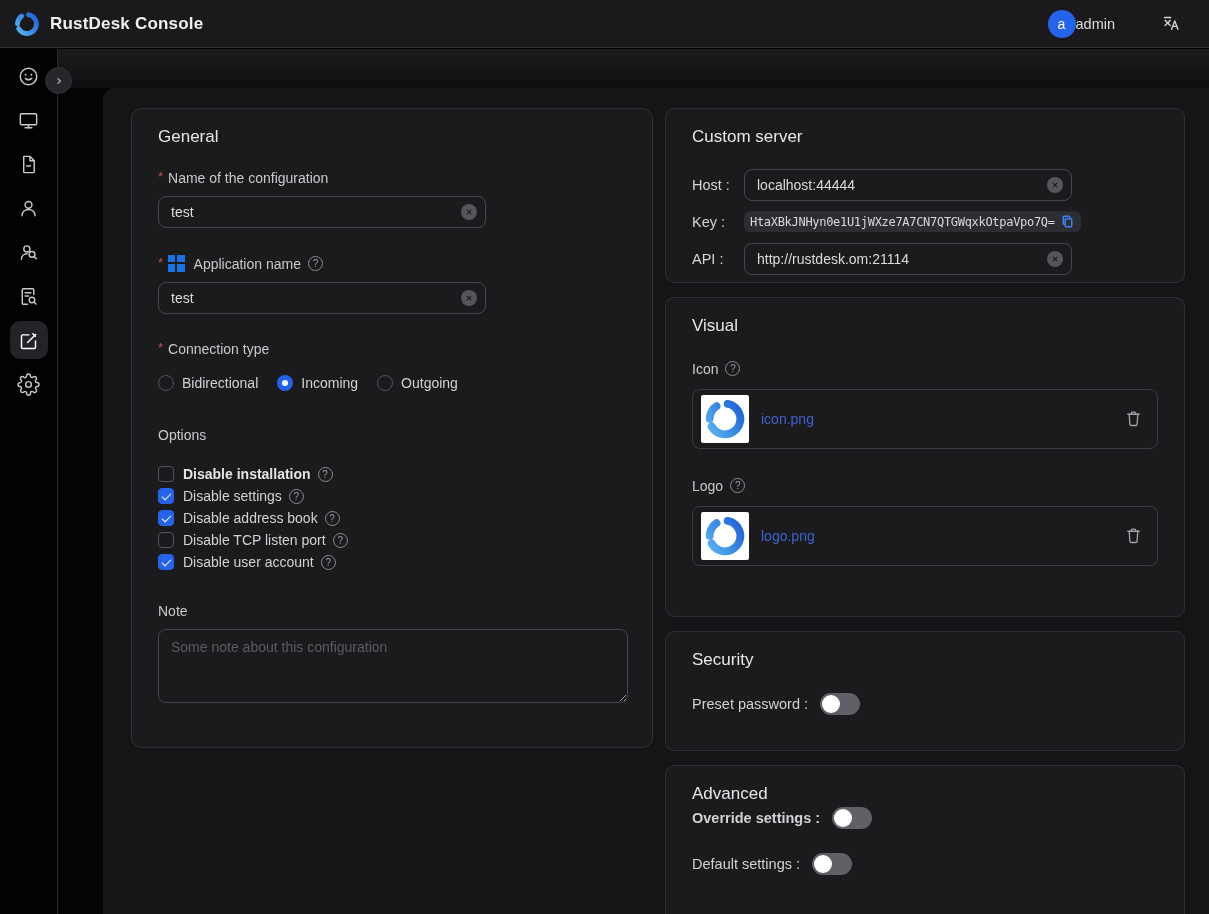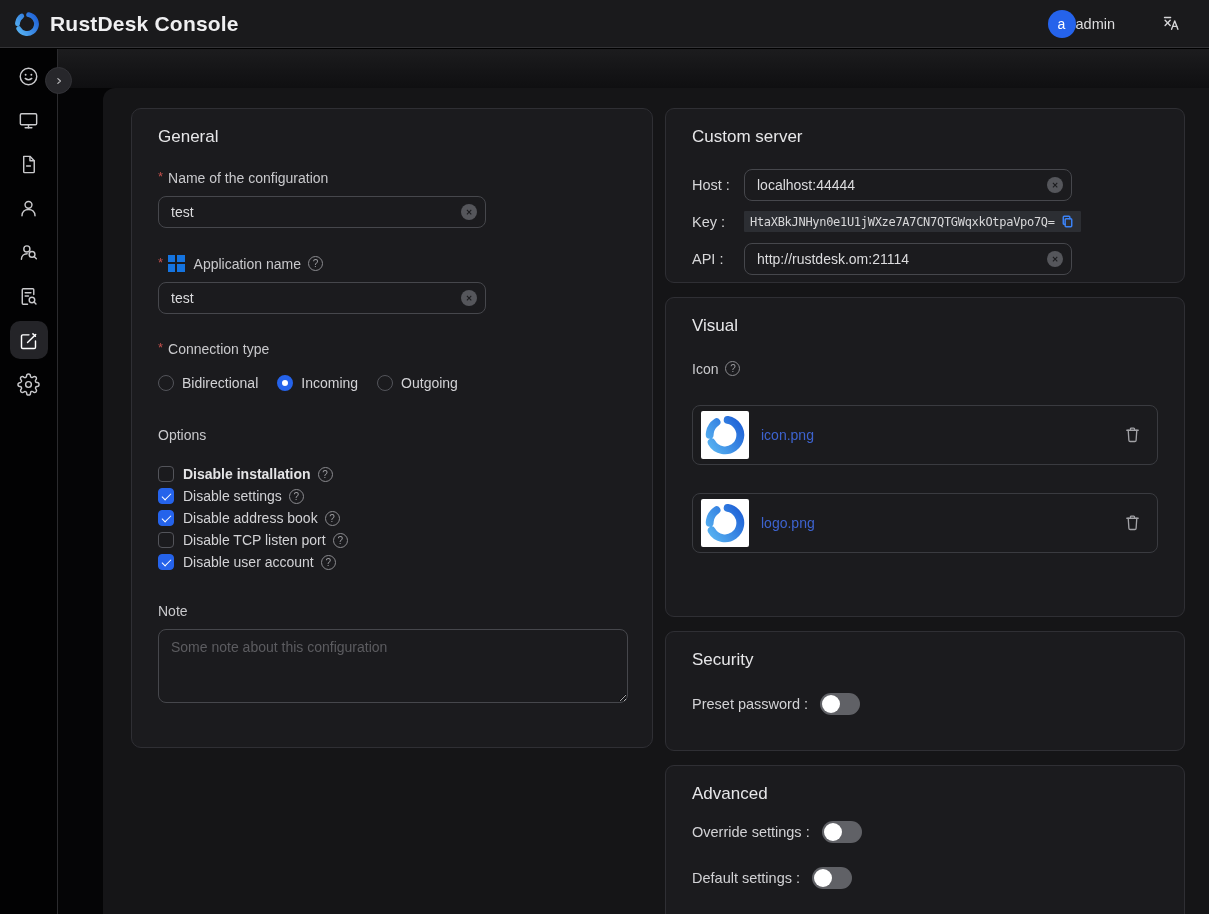--- a/index.html
+++ b/index.html
@@ -5,21 +5,21 @@
   * { margin:0; padding:0; box-sizing:border-box; }
   html,body { width:1209px; height:914px; overflow:hidden; background:#000;
     font-family:"Liberation Sans", sans-serif; }
 
   
   .topbar { position:absolute; top:0; left:0; width:1209px; height:48px;
     background:#1a1a1c; border-bottom:1px solid #333336;
     display:flex; align-items:center; padding:0 26px 0 14px; z-index:20; }
   .brand { display:flex; align-items:center; gap:10px; }
   .brand svg { width:26px; height:26px; display:block; }
-  .brand-title { font-size:21px; font-weight:700; color:#efeff1; letter-spacing:.2px; }
+  .brand-title { font-size:17px; font-weight:700; color:#efeff1; letter-spacing:.2px; }
   .topbar-right { margin-left:auto; display:flex; align-items:center; }
   .avatar { width:28px; height:28px; border-radius:50%; background:#2563eb; color:#fff;
     display:flex; align-items:center; justify-content:center; font-size:14px; cursor:pointer; }
   .username { font-size:14.5px; color:#dcdcde; cursor:pointer; }
   .translate-btn { margin-left:44px; width:24px; height:24px; display:flex;
     align-items:center; justify-content:center; cursor:pointer; }
   .translate-btn svg { width:21px; height:21px; stroke:#d6d6d8; }
 
   
   .sidebar { position:absolute; top:49px; left:0; width:58px; bottom:0; background:#020203;
@@ -95,30 +95,30 @@
 
   textarea.note { width:470px; height:74px; margin-top:10px; background:transparent;
     border:1px solid #46474c; border-radius:8px; resize:both; outline:none; color:#dcdcde;
     font-size:14px; padding:9px 12px; font-family:"Liberation Sans", sans-serif; }
   textarea.note::placeholder { color:#5c5c60; }
 
   
   .srv-row { display:flex; align-items:center; margin-bottom:10px; }
   .srv-label { width:52px; font-size:14.5px; color:#d6d6d8; flex:none; }
   .key-chip { display:inline-flex; align-items:center; gap:5px; background:#2c2e33;
-    border-radius:1px; padding:2px 6px; height:21px; }
+    border-radius:6px; padding:2px 6px; height:21px; }
   .key-chip code { font-family:"DejaVu Sans Mono", monospace; font-size:12px; color:#d8d8da;
     letter-spacing:-0.3px; white-space:nowrap; }
   .copy-icon { width:15px; height:15px; cursor:pointer; flex:none; }
   .copy-icon svg { width:15px; height:15px; fill:none; stroke:#3b82f6; stroke-width:1.6;
     stroke-linecap:round; stroke-linejoin:round; }
 
   
-  .file-box { margin-top:28px; height:60px; border:1px solid #3a3b40; border-radius:8px;
-    display:flex; align-items:center; padding:0 14px 0 8px; }
+  .file-box { margin-top:12px; height:60px; border:1px solid #3a3b40; border-radius:8px;
+    display:flex; align-items:center; padding:0 14px 0 8px;text-align:center; }
   .thumb { width:48px; height:48px; background:#fff; border-radius:2px; display:flex;
     align-items:center; justify-content:center; flex:none; }
   .thumb svg { width:42px; height:42px; }
   .file-link { margin-left:12px; font-size:14px; color:#3d63cf; cursor:pointer; }
   .trash-btn { margin-left:auto; width:20px; height:20px; cursor:pointer; }
   .trash-btn svg { width:19px; height:19px; fill:none; stroke:#a2a2a6; stroke-width:1.4;
     stroke-linecap:round; stroke-linejoin:round; }
 
   
   .toggle-row { display:flex; align-items:center; height:24px; }
@@ -130,21 +130,21 @@
 
   
   .card-general { min-height:637px; padding-bottom:40px;border-radius:10px; }
   .card-server  { height:175px; }
   .card-visual  { height:320px; }
   .card-security{ height:120px; }
   .card-advanced{ height:250px; }
   .gap { height:14px; }
 
   .mt20{margin-top:20px;} .mt26{margin-top:26px;} .mt27{margin-top:27px;}
-  .mt34{margin-top:34px;} .mt23{margin-top:23px;} .mt32{margin-top:32px;} .mt16{margin-top:20px;} .mt14{margin-top:14px;} .mt22{margin-top:22px;}
+  .mt34{margin-top:34px;} .mt23{margin-top:23px;} .mt32{margin-top:32px;} .mt16{margin-top:20px;} .mt14{font-weight:bold;} .mt22{margin-top:22px;}
 </style>
 </head>
 <body>
 
 <svg width="0" height="0" style="position:absolute">
   <defs>
     <linearGradient id="rdg" x1="0" y1="0" x2="1" y2="1">
       <stop offset="0" stop-color="#59b5f2"></stop>
         <stop offset="1" stop-color="#1d5fd6"></stop>
     </linearGradient>
@@ -390,20 +390,24 @@
           </div>
           <span class="file-link">icon.png</span>
           <span class="trash-btn">
             <svg viewBox="0 0 20 20">
               <path d="M4 5.5 h12"></path>
                 <path d="M7.8 5.5 V4.2 a1 1 0 0 1 1 -1 h2.4 a1 1 0 0 1 1 1 V5.5"></path>
               <path d="M5.5 5.5 l.7 10.6 a1.4 1.4 0 0 0 1.4 1.3 h4.8 a1.4 1.4 0 0 0 1.4 -1.3 L14.5 5.5"></path>
             </svg>
           </span>
         </div>
+        <div class="field-label" style="margin-top:28px;">
+          <span>Logo</span>
+          <span class="help-icon"></span>
+        </div>
         <div class="file-box">
           <div class="thumb">
             <svg viewBox="0 0 48 48">
               <circle cx="24" cy="24" r="17.5" fill="none" stroke="url(#rdg)" stroke-width="9" stroke-linecap="round" stroke-dasharray="70 9 17 14" transform="rotate(-80 24 24)"></circle>
             </svg>
           </div>
           <span class="file-link">logo.png</span>
           <span class="trash-btn">
             <svg viewBox="0 0 20 20">
               <path d="M4 5.5 h12"></path>

